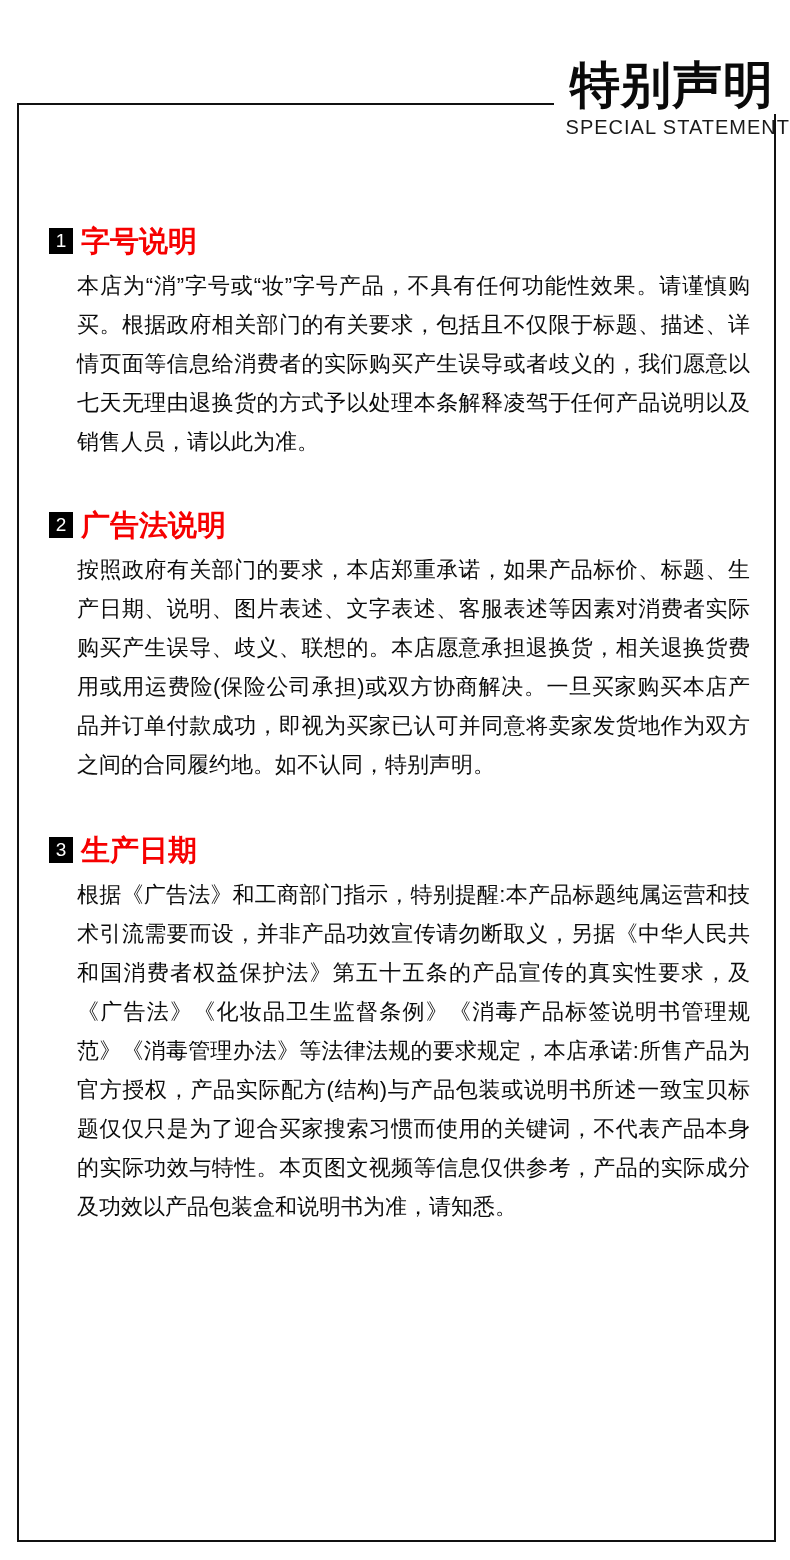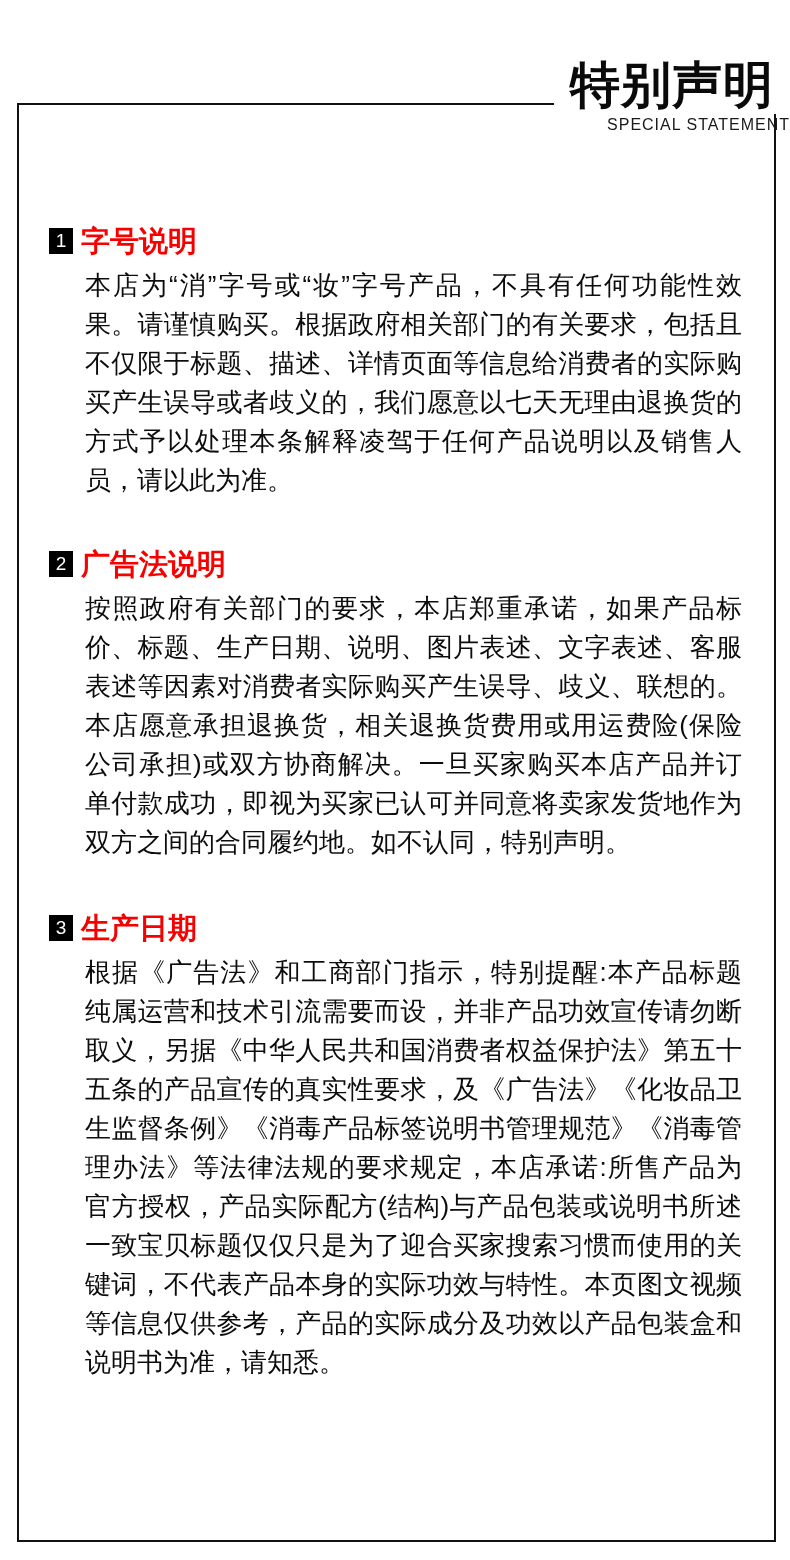--- a/index.html
+++ b/index.html
@@ -25,21 +25,21 @@
   .title {
     display: inline-block;
     background: #fff;
     padding: 0 16px;
     font-size: 50px; font-weight: 900;
     letter-spacing: 1px; line-height: 58px;
     color: var(--title_color, #0a0a0a);
   }
   .subtitle {
     margin-top: 2px;
-    font-size: 16px; letter-spacing: 1px;
+    font-size: 20px; letter-spacing: 1px;
     color: var(--subtitle_color, #1a1a1a);
     font-weight: 500;
   }
 
   .content { position: absolute; left: 19px; top: 105px; width: 755px; z-index: 1; }
 
   .section { margin: 0 24px 0 30px; }
   .section.first { margin-top: 122px; }
   .section.gap50 { margin-top: 50px; }
   .section.gap52 { margin-top: 52px; }
@@ -55,22 +55,22 @@
   }
   .heading {
     margin-left: 8px;
     color: var(--accent, #f60000);
     font-size: 29px; font-weight: 700;
     line-height: 28px;
   }
 
   .body { margin-left: 28px; margin-top: 11px; }
   .body p {
-    margin: 8px;
-    font-size: 26px;
+    margin: 0;
+    font-size: 22px;
     line-height: 39px;
     color: #0c0c0c;
     text-align: justify;
     text-justify: inter-ideograph;
     word-break: break-all;
   }
 </style>
 </head>
 <body>
 

